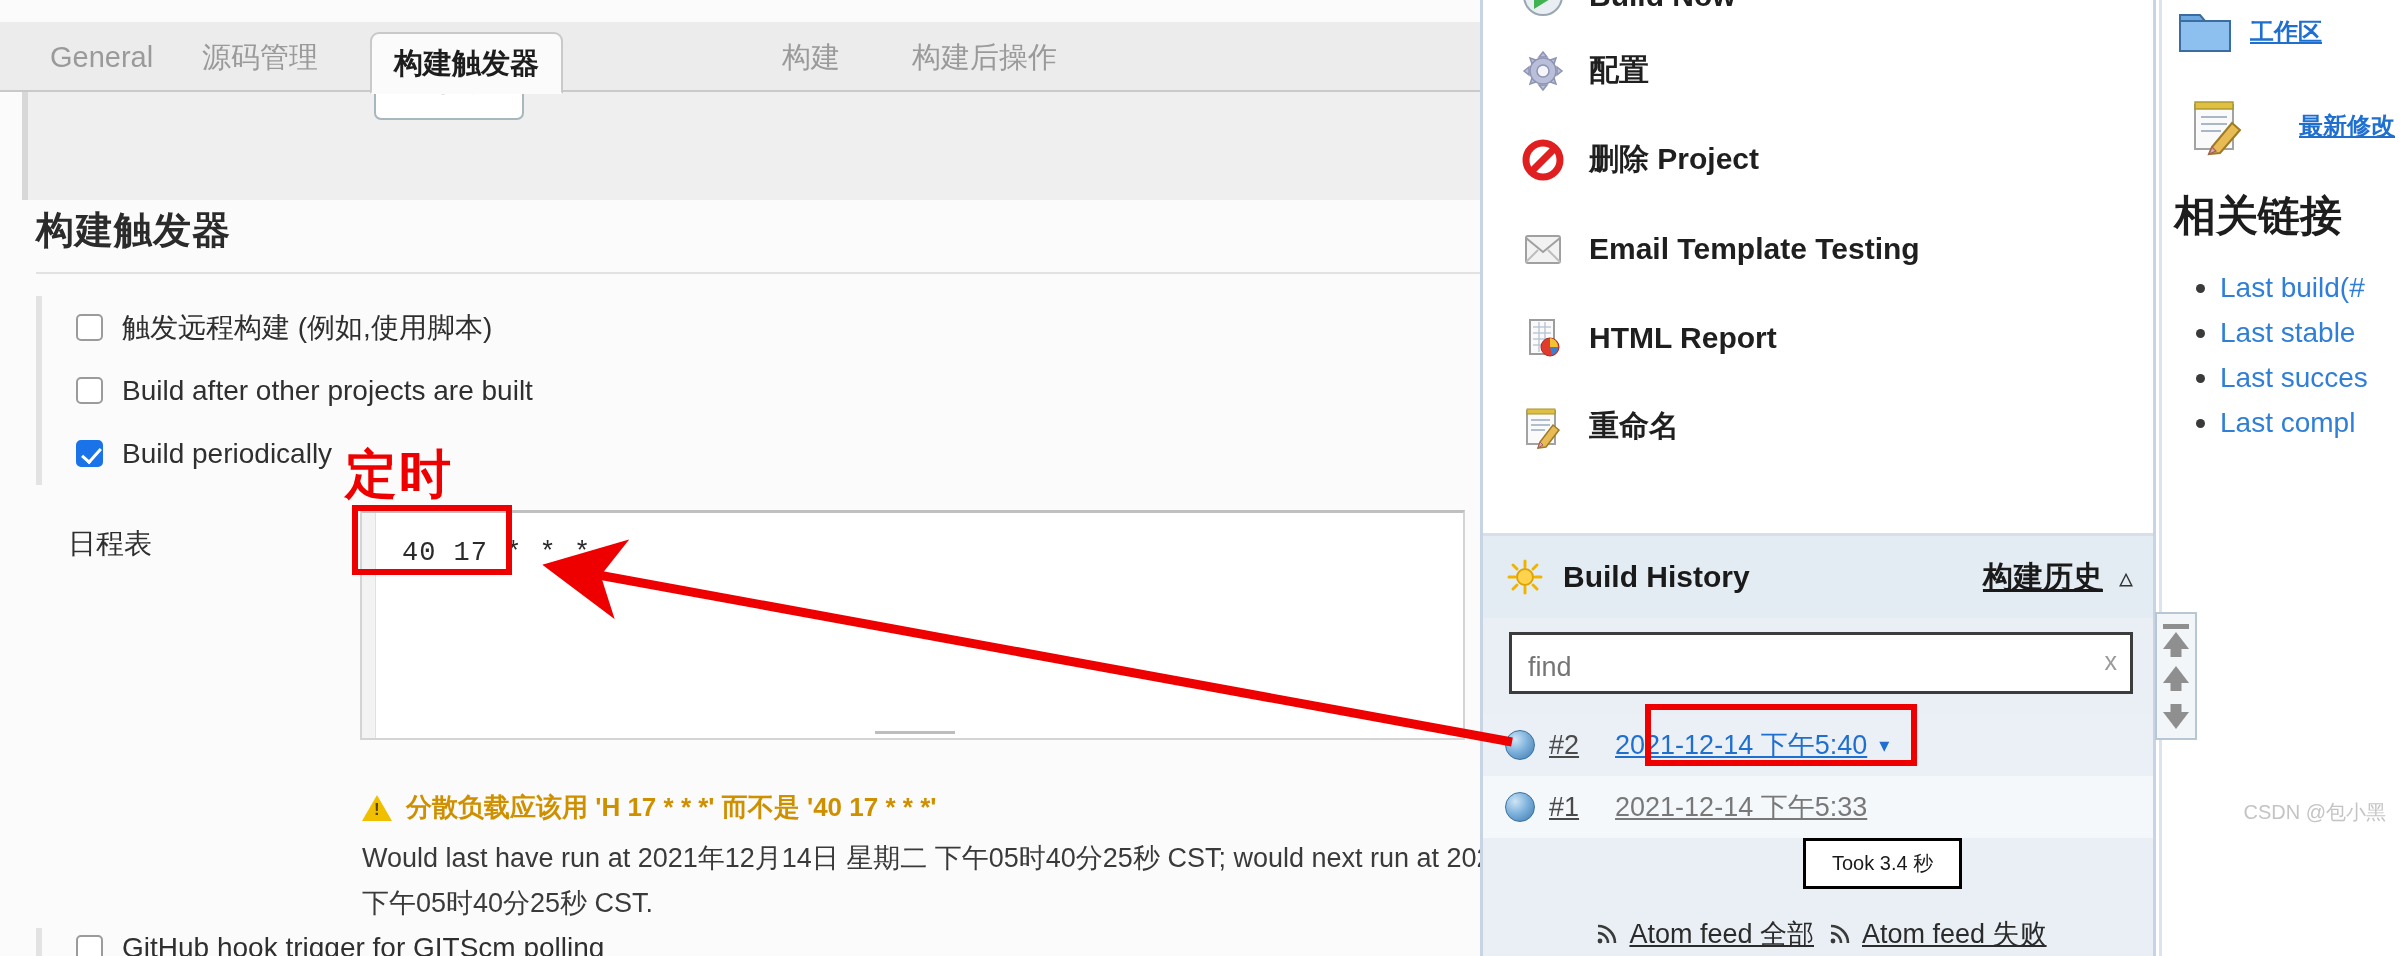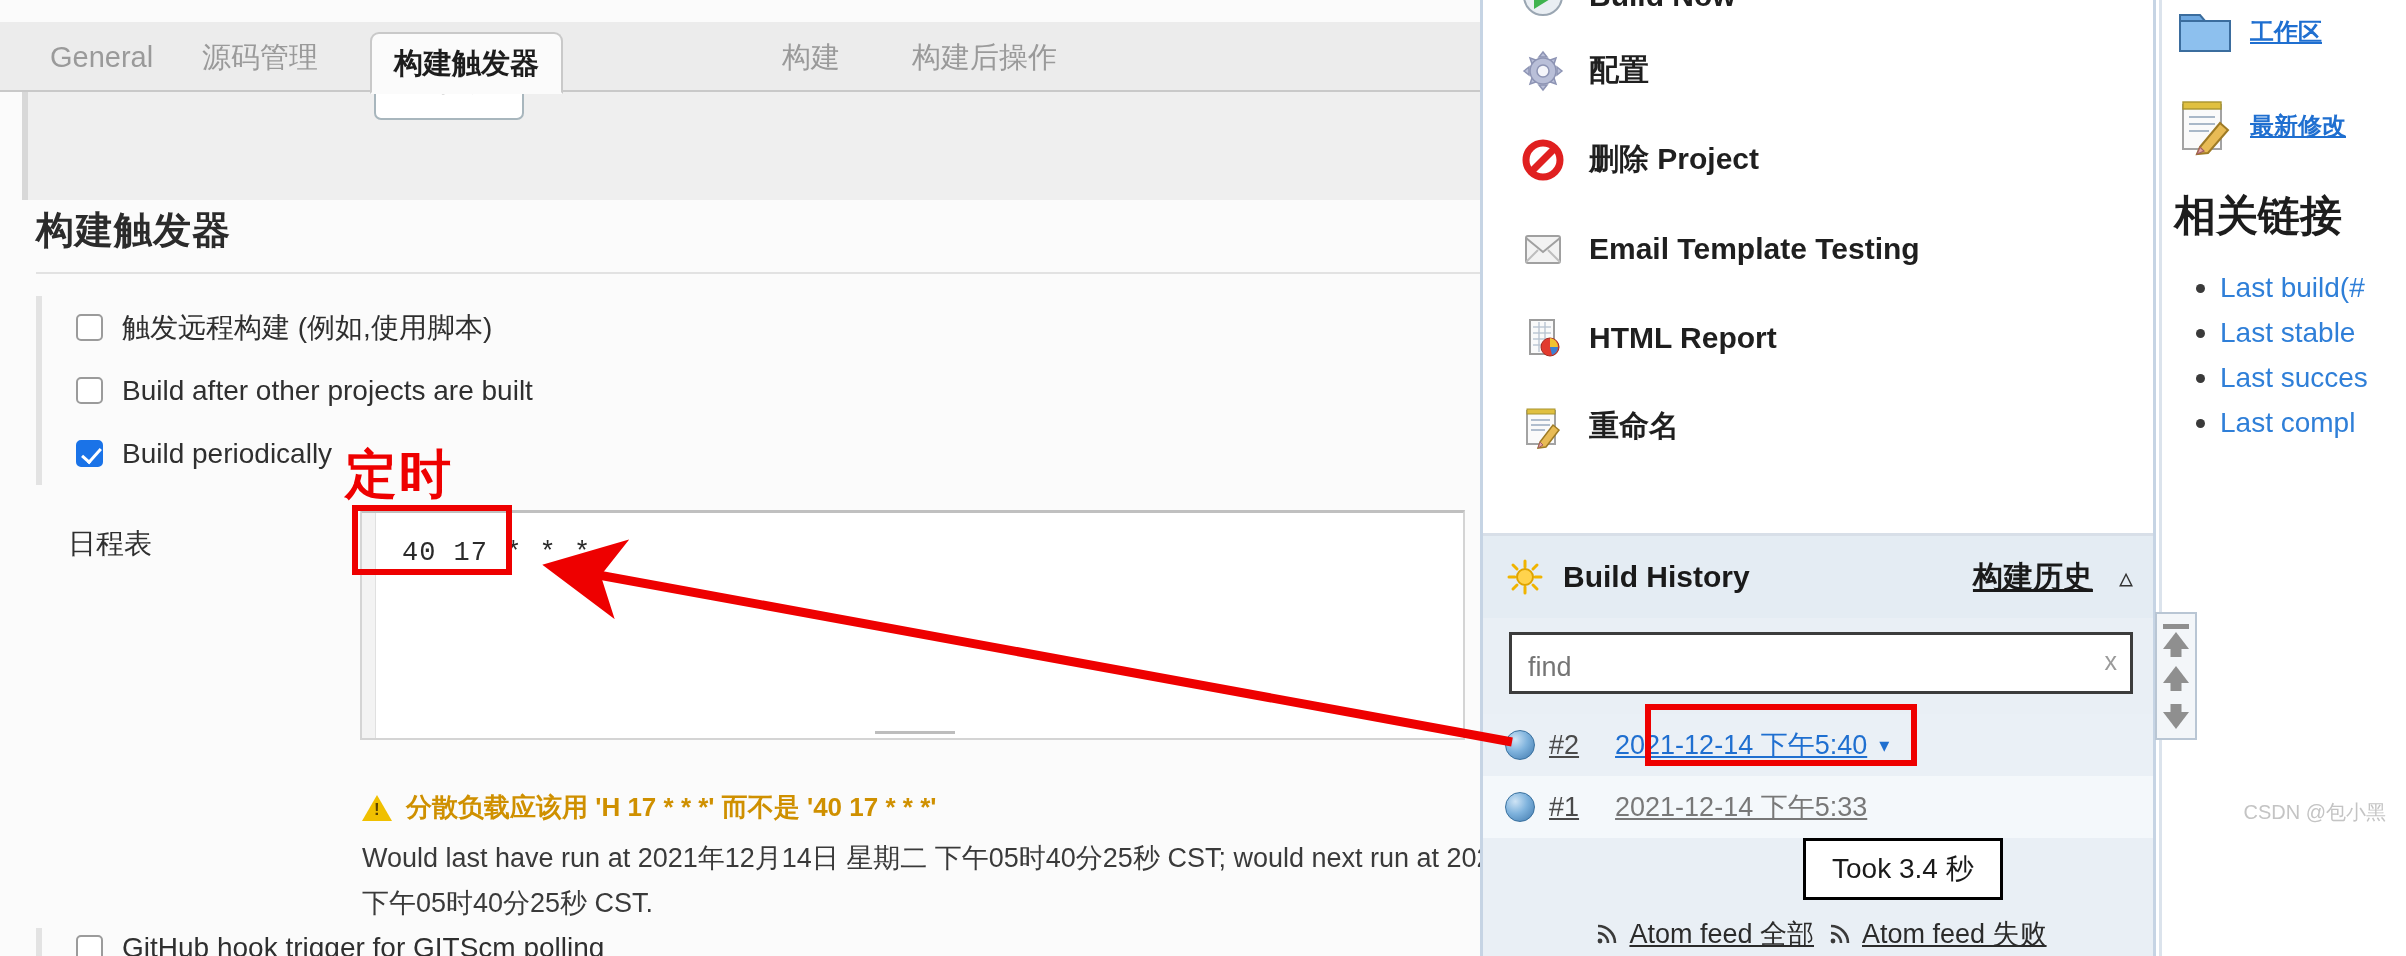--- a/index.html
+++ b/index.html
@@ -323,21 +323,21 @@
   }
   #bh-right {
     margin-left: auto;
     display: flex; align-items: center;
   }
   #bh-zh {
     font-size: 30px;
     font-weight: bold;
     color: #1a1a1a;
     text-decoration: underline;
-    margin-right: 26px;
+    margin-right: 16px;
     white-space: nowrap;
   }
   #bh-chev {
     font-size: 28px;
     color: #333;
   }
 
   #bh-searchwrap {
     position: absolute;
     left: 26px; top: 96px;
@@ -408,21 +408,21 @@
     border: 6px solid #ee0000;
     pointer-events: none;
   }
 
   #tooltip {
     position: absolute;
     left: 320px; top: 302px;
     background: #ffffff;
     border: 3px solid #000000;
     padding: 9px 26px;
-    font-size: 28px;
+    font-size: 20px;
     color: #1a1a1a;
     white-space: nowrap;
     z-index: 30;
   }
 
   #bh-feeds {
     position: absolute;
     left: 0; top: 380px;
     width: 676px;
     display: flex;
@@ -496,21 +496,21 @@
     border-left: 3px solid #dbe3ec;
     overflow: hidden;
   }
   .rl-item {
     display: flex;
     align-items: center;
     padding-left: 12px;
     cursor: pointer;
   }
   #rl-ws { position: absolute; left: 0; top: -6px; height: 76px; }
-  #rl-mod { position: absolute; left: 0; top: 78px; height: 96px; }
+  #rl-mod { position: absolute; left: 12px; top: 78px; height: 96px; gap: 37px; }
   .rl-ico { width: 62px; height: 62px; margin-right: 14px; flex: 0 0 auto; }
   .rl-txt {
     font-size: 24px;
     color: #1f6fd0;
     text-decoration: underline;
     font-weight: bold;
     white-space: nowrap;
   }
   #rl-title {
     position: absolute;

